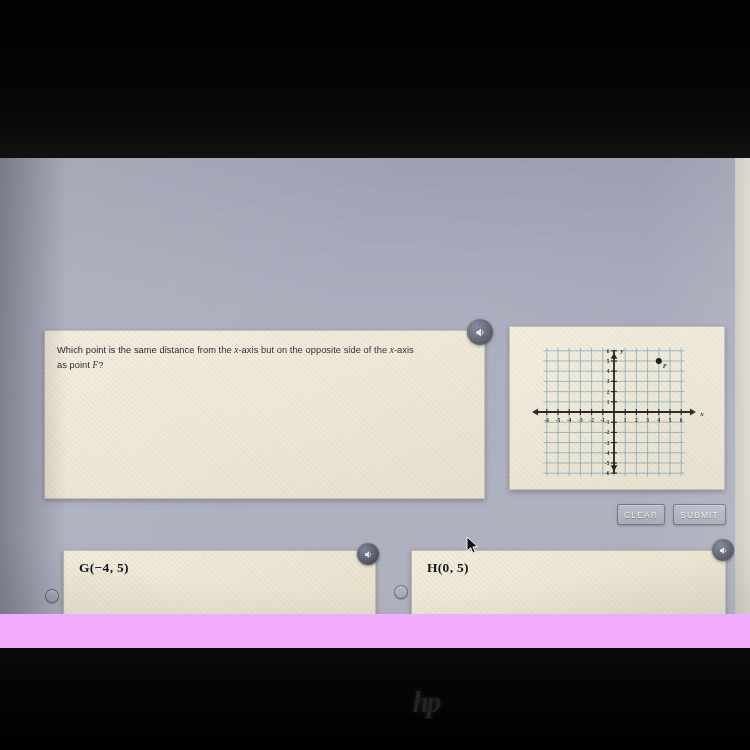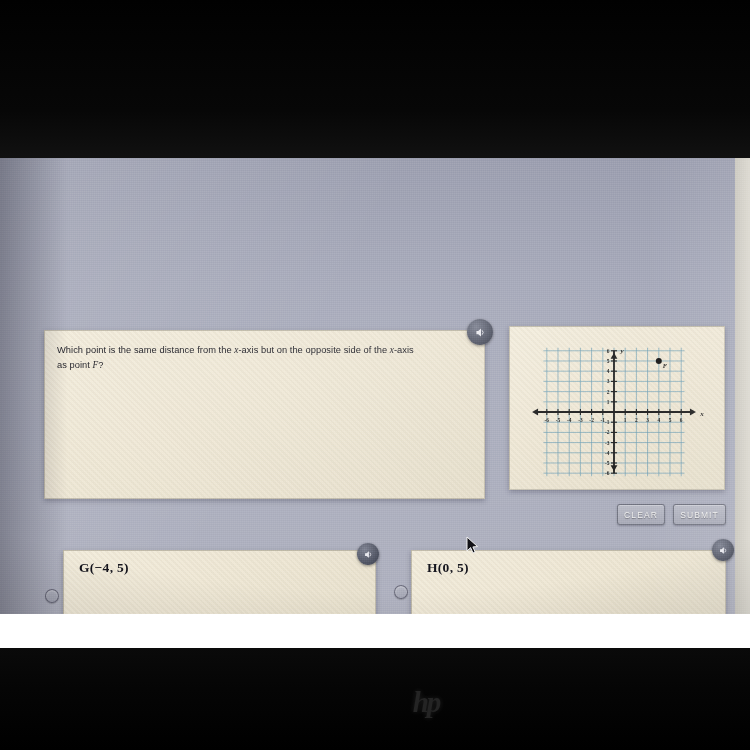--- a/index.html
+++ b/index.html
@@ -5,21 +5,21 @@
   * { margin:0; padding:0; box-sizing:border-box; }
   html,body {
     width:750px; height:750px; overflow:hidden;
     background:#000;
     font-family:"Liberation Sans", sans-serif;
   }
 
   
   #photo {
     position:relative; width:750px; height:750px;
-    background:#ffffff;
+    background:#f0abfc;
   }
 
   
   .bezel-top {
     position:absolute; left:0; top:0; width:750px; height:158px;
     background:linear-gradient(180deg,#010101 0%,#070707 70%,#111 100%);
   }
   .bezel-bottom {
     position:absolute; left:0; top:648px; width:750px; height:102px;
     background:linear-gradient(180deg,#0a0a0a 0%,#050505 40%,#000 100%);

